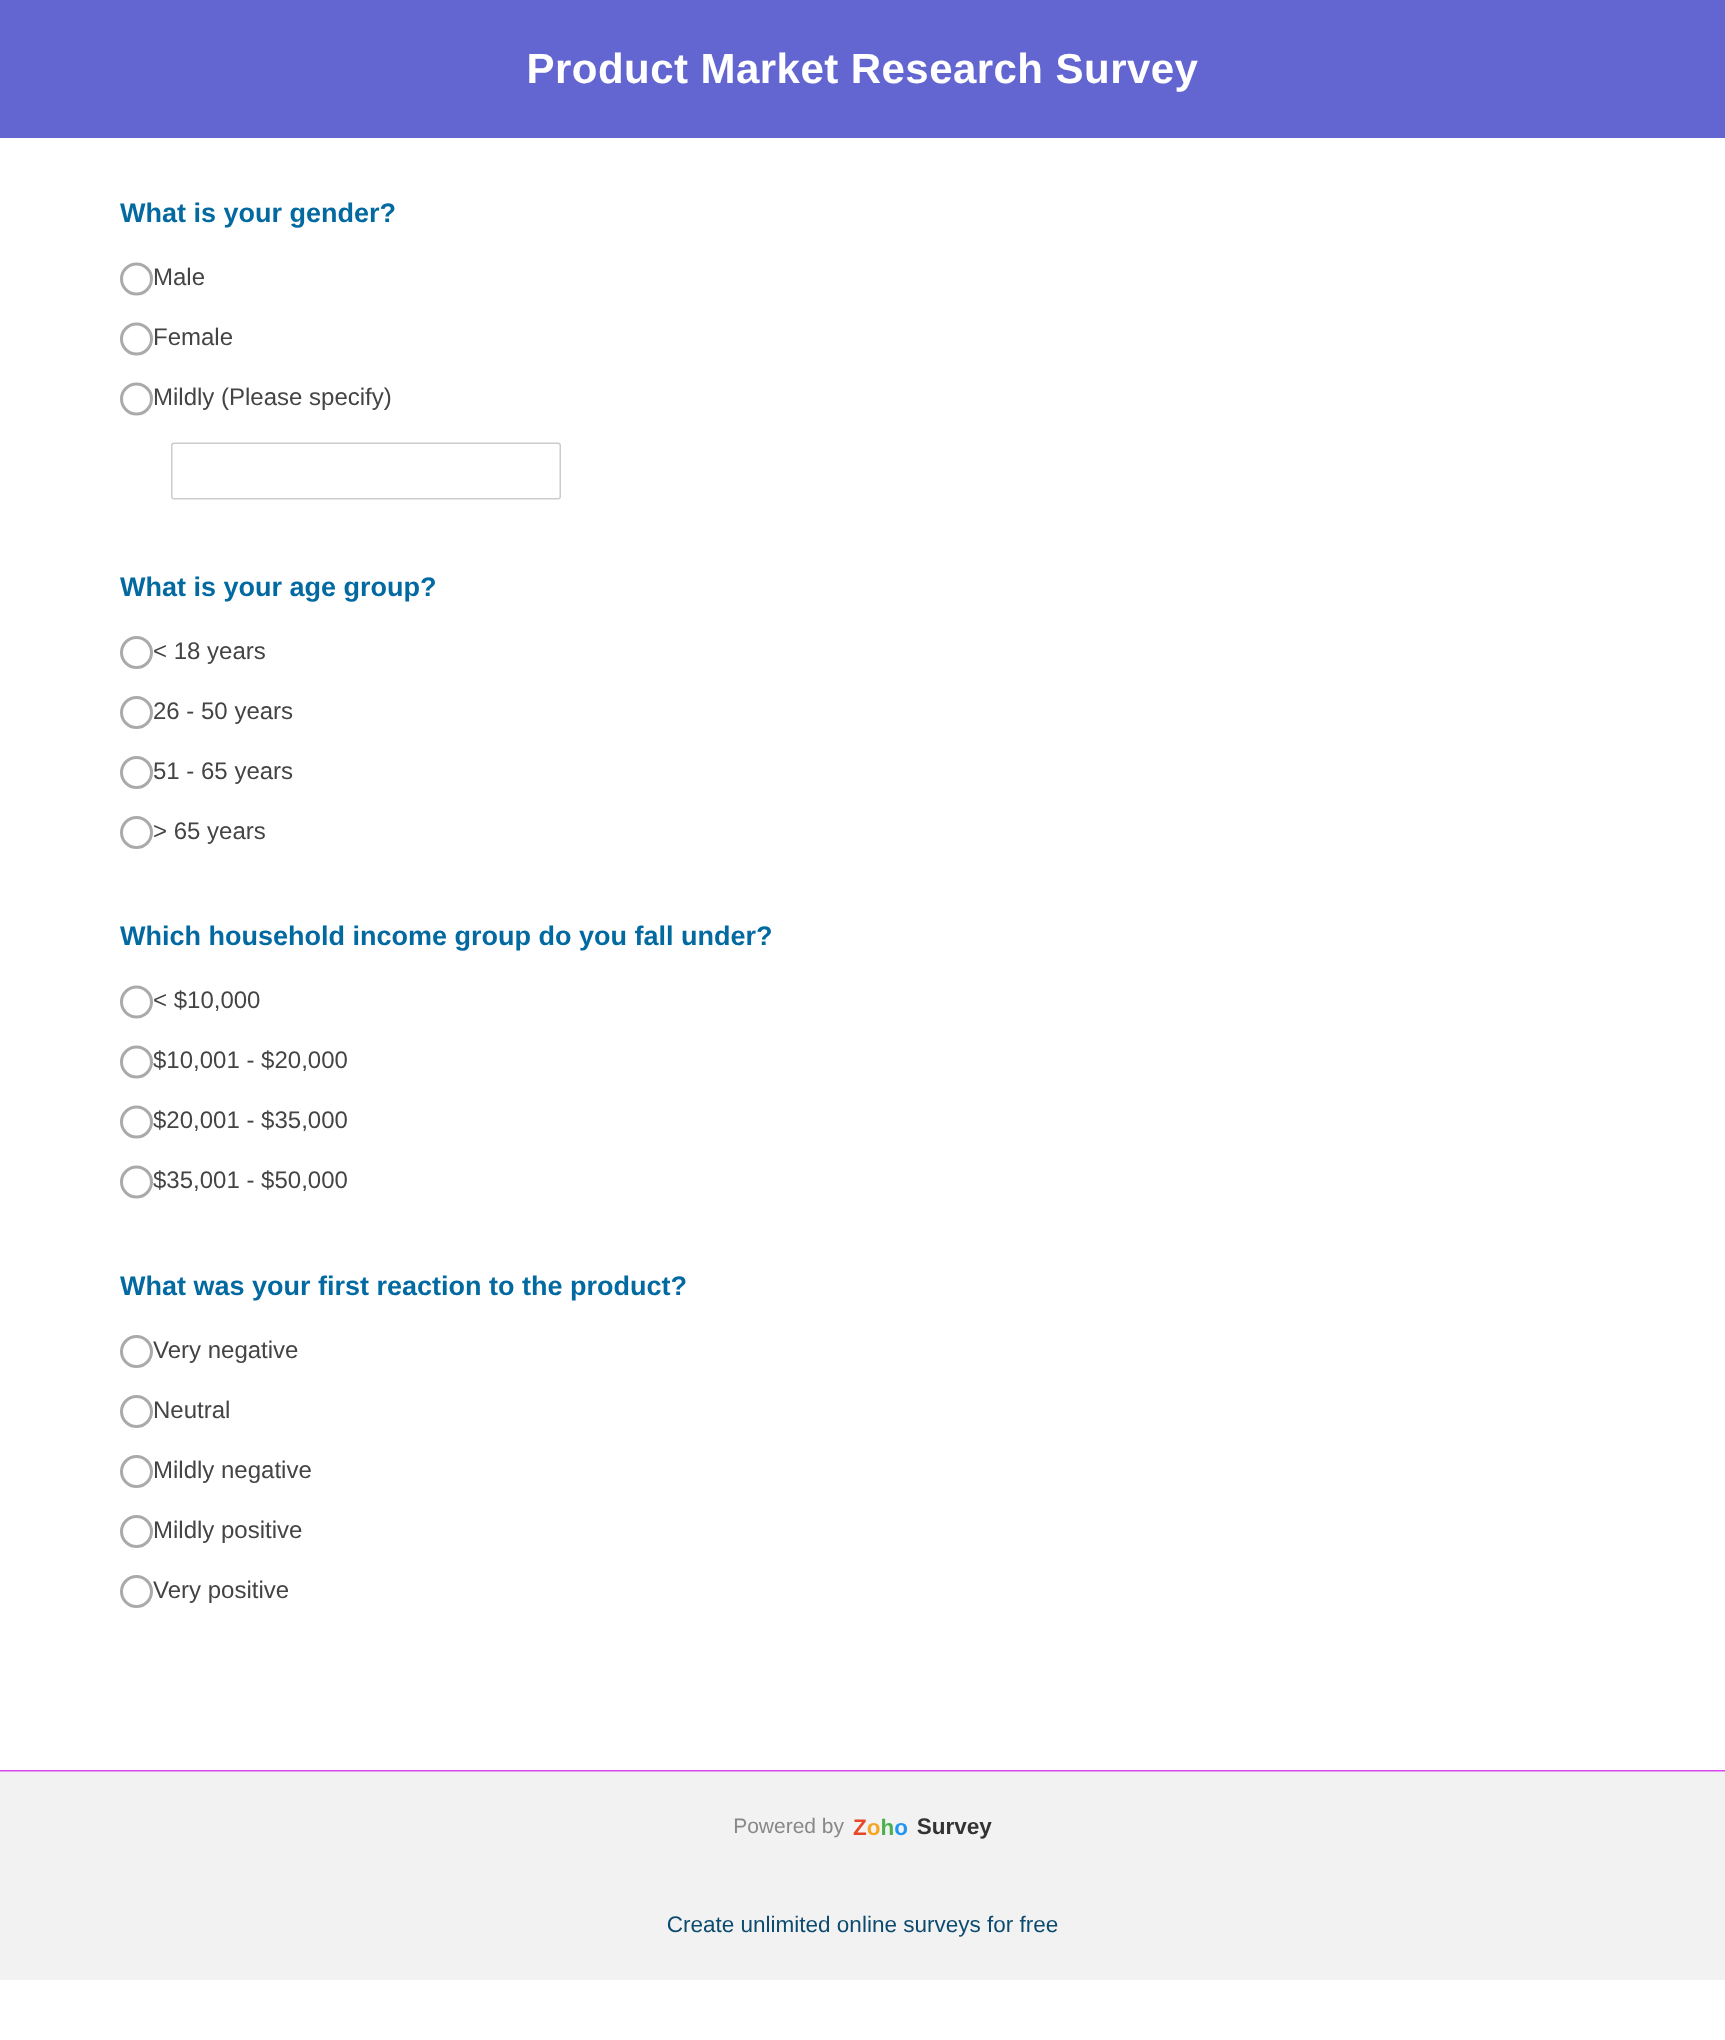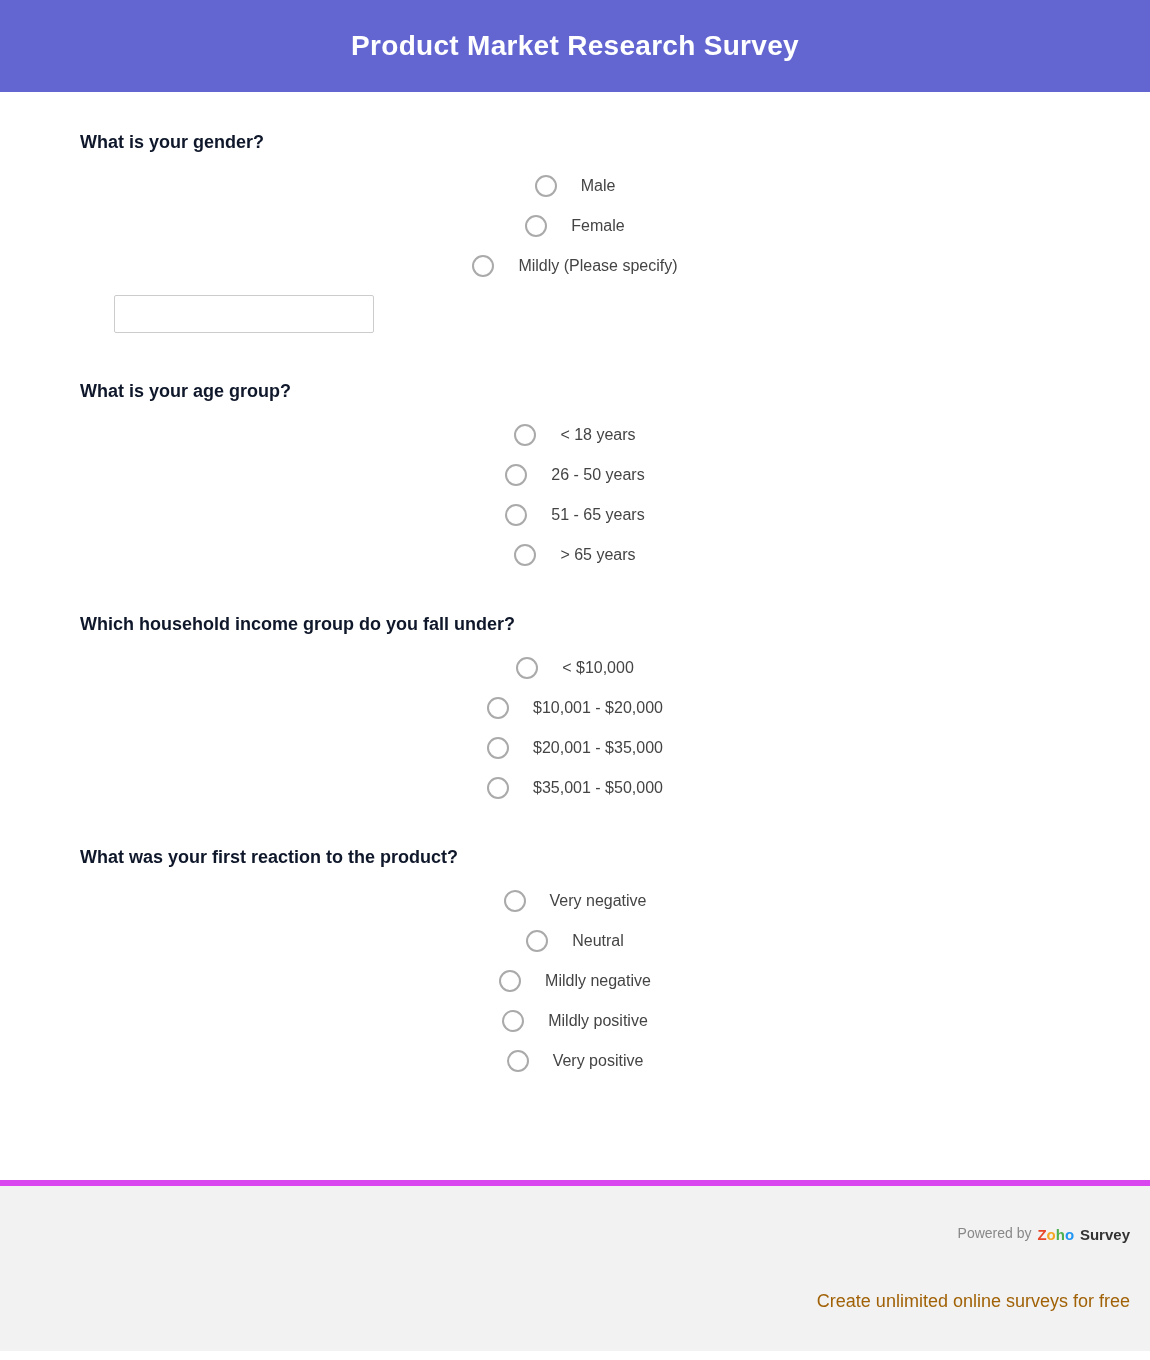--- a/index.html
+++ b/index.html
@@ -35,30 +35,29 @@
       background: #ffffff;
     }
 
     .question-block {
       margin-bottom: 48px;
     }
 
     .question-label {
       font-size: 18px;
       font-weight: 600;
-      color: #0f172a;
+      color: #0369a1;
       margin-bottom: 22px;
     }
 
     .option-row {
       display: flex;
       align-items: center;
       margin-bottom: 18px;
-      gap: 24px;
-      justify-content: center;
+      gap: 0;
     }
 
     .radio-circle {
       width: 22px;
       height: 22px;
       border-radius: 50%;
       border: 2px solid #aaa;
       background: #fff;
       flex-shrink: 0;
       display: inline-block;
@@ -78,34 +77,34 @@
       height: 38px;
       border: 1px solid #ccc;
       border-radius: 2px;
       padding: 4px 8px;
       font-size: 14px;
       background: #fff;
     }
 
     .footer {
       background: #f2f2f2;
-      padding: 39px 20px;
-      text-align: right;
-      border-top: 6px solid #d946ef;
+      padding: 28px 20px;
+      text-align: center;
+      border-top: 1px solid #d946ef;
     }
 
     .footer-powered {
       font-size: 14px;
       color: #888;
       margin-bottom: 6px;
     }
 
     .footer-tagline {
-      font-size: 18px;
-      color: #a16207;
+      font-size: 15px;
+      color: #0c4a6e;
       margin-top: 48px;
     }
 
     .zoho-logo {
       display: inline-flex;
       align-items: center;
       gap: 0;
       font-weight: bold;
       font-size: 15px;
       vertical-align: middle;

